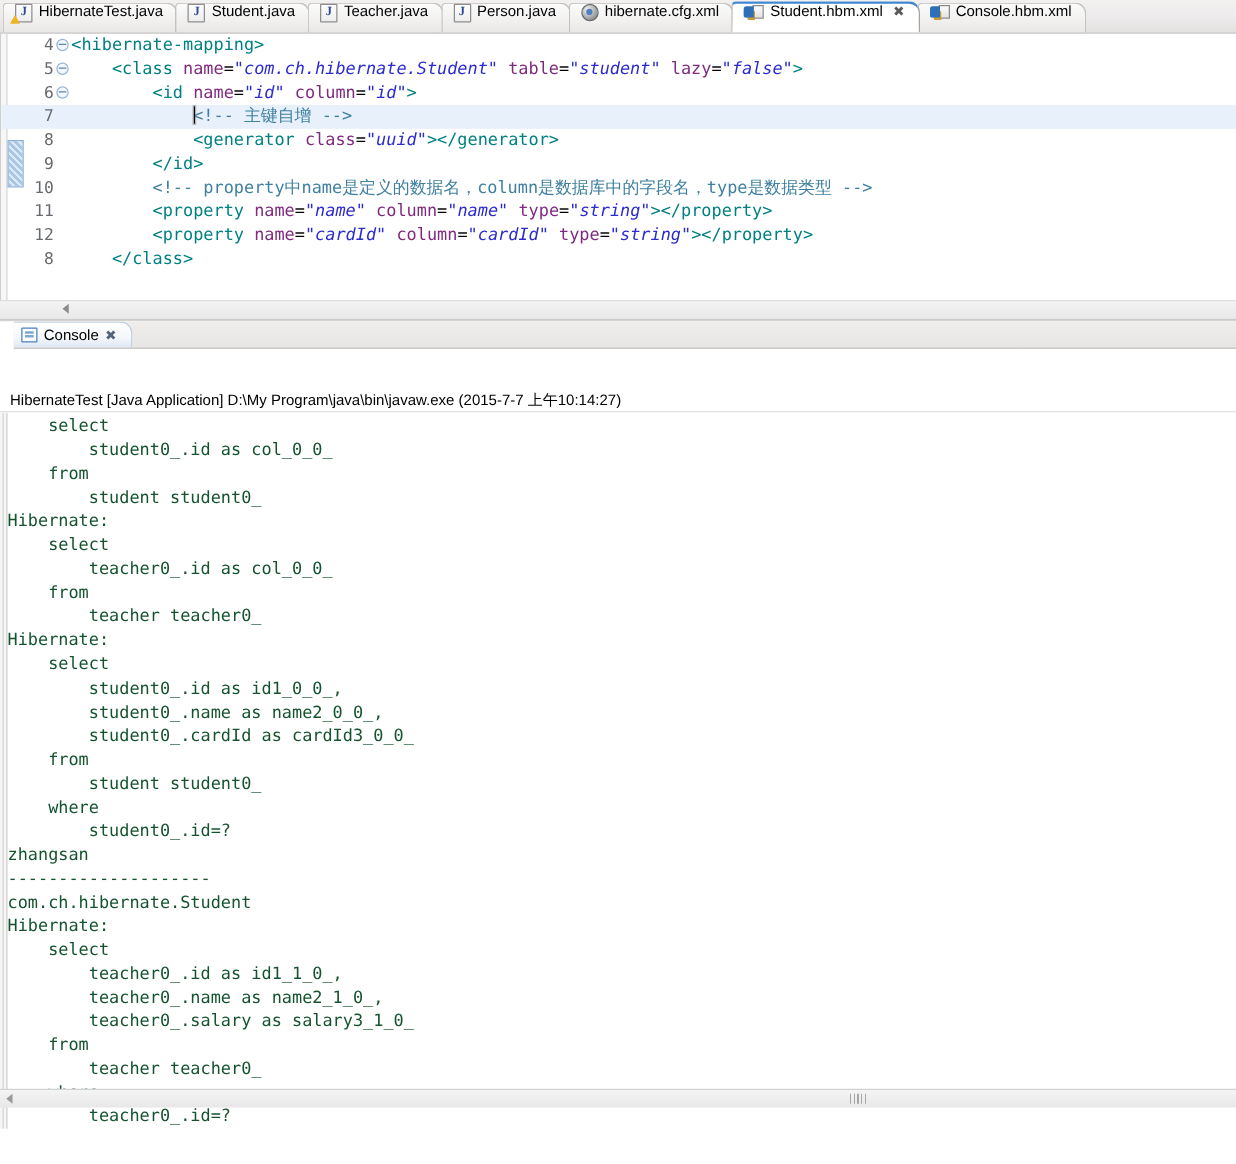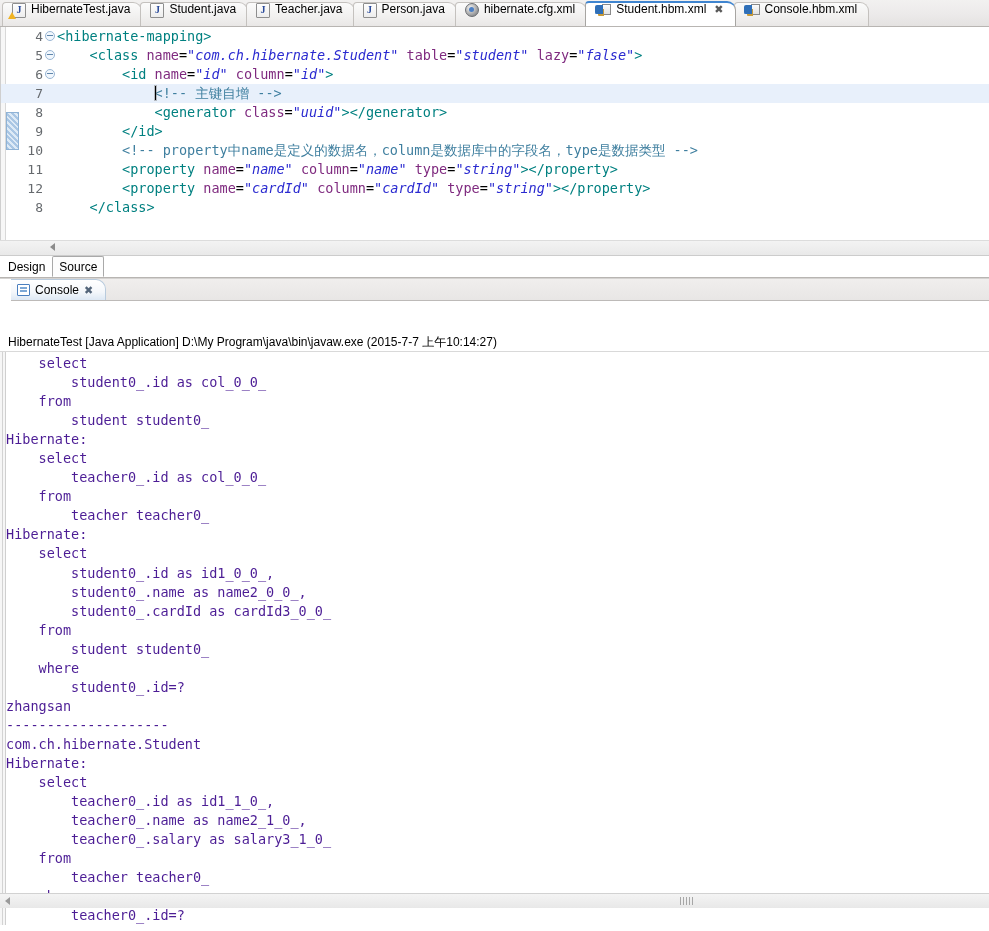--- a/index.html
+++ b/index.html
@@ -352,21 +352,21 @@
     left: 2px; top: 0; bottom: 0;
     width: 1px;
     background: #d3d3d3;
   }
   .console-text {
     position: absolute;
     left: 6px; top: 2px; right: 0;
     font-family: "DejaVu Sans Mono", monospace;
     font-size: 13.5px;
     line-height: 19.05px;
-    color: #4c1d95;
+    color: #14532d;
     white-space: pre;
   }
   .console-text .ln { display: block; height: 19.05px; }
 
   
   .bottom-scroll {
     position: relative;
     height: 14px;
     background: linear-gradient(to bottom,#f4f4f4,#e8e8e8);
     border-top: 1px solid #d2d2d2;
@@ -438,24 +438,20 @@
         <div class="code-line"><div class="gutter"><span class="lnum">12</span></div><div class="code-text"><span>        </span><span class="tk-tag">&lt;property </span><span class="tk-attr">name</span><span class="tk-eq">=</span><span class="tk-val">"cardId"</span><span> </span><span class="tk-attr">column</span><span class="tk-eq">=</span><span class="tk-val">"cardId"</span><span> </span><span class="tk-attr">type</span><span class="tk-eq">=</span><span class="tk-val">"string"</span><span class="tk-tag">&gt;&lt;/property&gt;</span></div></div>
         <div class="code-line"><div class="gutter"><span class="lnum">8</span></div><div class="code-text"><span>    </span><span class="tk-tag">&lt;/class&gt;</span></div></div>
       </div>
     <div class="marker-bar"></div>
   </div>
 
   <div class="h-scroll">
     <span class="arrow-left"></span>
   </div>
 
-  <div class="ds-tabbar" id="dsTabBar">
-      <div class="ds-tab">Design</div>
-      <div class="ds-tab active">Source</div>
-    </div>
 
   <div class="console-wrap">
 
     <div class="console-tabbar">
       <div class="console-tab">
         <span class="console-icon"></span>
         <span>Console</span>
         <span class="closex">✖</span>
       </div>
     </div>

